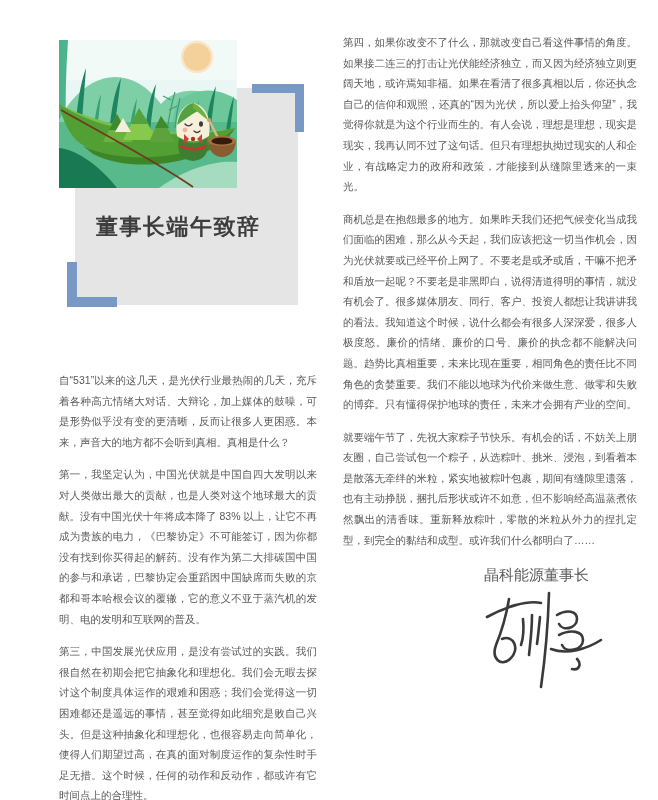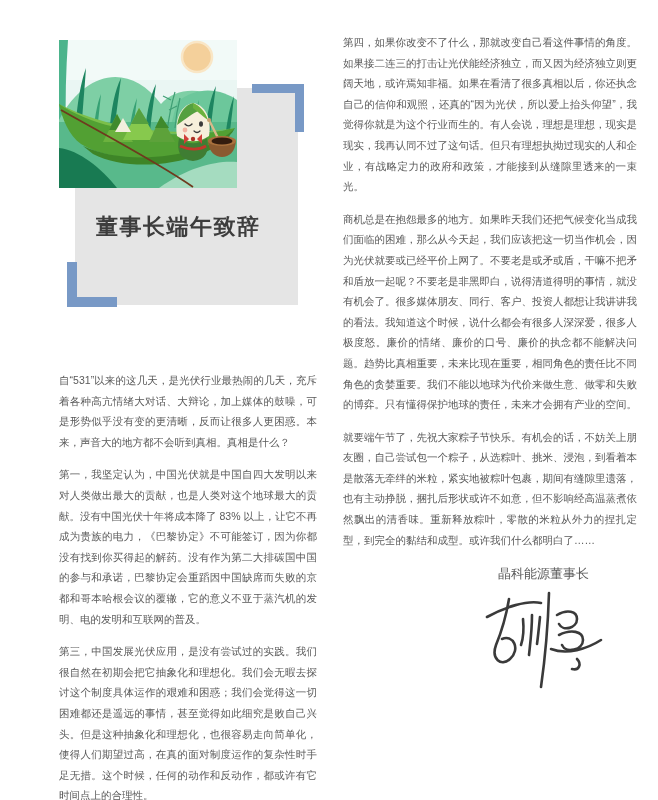--- a/index.html
+++ b/index.html
@@ -36,23 +36,22 @@
   .col-right{position:absolute;left:343px;top:20px;width:294px;}
   p.para{
     margin:12px 0 9px 0;
     font-size:10.5px;line-height:20.6px;
     color:#595959;text-align:justify;
   }
   p.para:last-child{margin-bottom:0;}
   
   .signature-block{margin-top:18px;text-align:right;}
   .sig-title{
-    font-size:13px;line-height:13px;color:#595959;
+    font-size:15px;line-height:13px;color:#595959;
     padding-right:48px;
-    font-family:Liberation Mono, monospace;
   }
   .sig-script{display:block;margin:6px 30px 0 auto;}
 </style>
 </head>
 <body>
 
 <div class="page">
 
   <div class="col-left">
 

